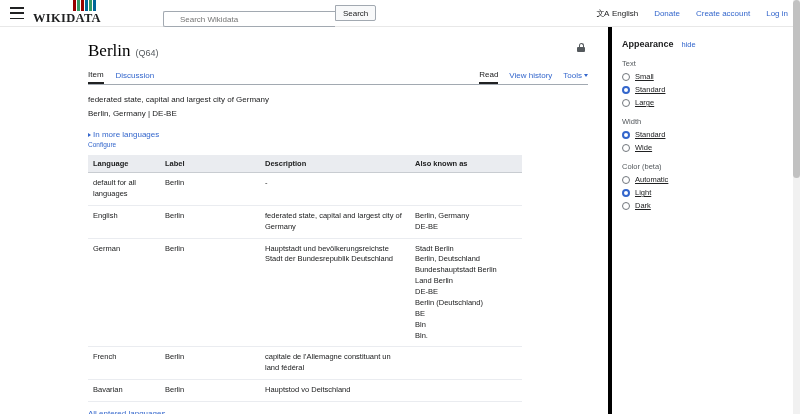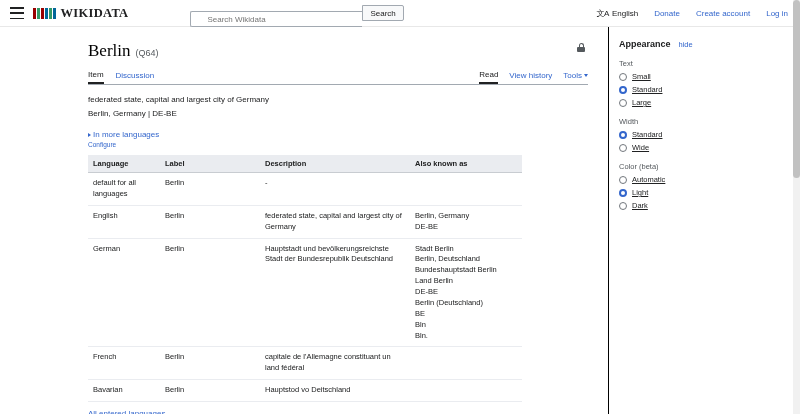--- a/index.html
+++ b/index.html
@@ -21,21 +21,21 @@
     align-items: center;
     padding: 0 10px;
     background: #fff;
   }
   .hamburger {
     width: 14px; height: 12px;
     display: flex; flex-direction: column; justify-content: space-between;
     margin-right: 9px; cursor: pointer;
   }
   .hamburger span { display: block; height: 1.5px; background: #202122; width: 100%; }
-  .logo-wrap { display: flex; align-items: center; }
+  .logo-wrap { display: flex; align-items: flex-end; flex-direction: column; }
   .logo-bars { display: flex; align-items: center; gap: 1.5px; margin-right: 5px; }
   .logo-bars i { display: block; width: 2.5px; height: 11px; }
   .logo-bars i.r { background: #900; }
   .logo-bars i.b { background: #006699; }
   .logo-bars i.k { background: #339966; }
   .logo-text {
     font-size: 12.5px; font-weight: bold; letter-spacing: 0.3px;
     color: #202122; font-family: "Liberation Serif", serif;
   }
   .search-box {
@@ -91,21 +91,21 @@
   
   .body-area { display: flex; height: 387px; }
   .content {
     width: 608px;
     padding: 14px 20px 0 88px;
     position: relative;
     overflow: hidden;
   }
   .sidebar-right {
     width: 172px;
-    border-left: 1px solid #000000;
+    border-left: 4px solid #000000;
     padding: 12px 10px 9px 10px;
   }
 
   
   .title-row { display: flex; align-items: baseline; }
   h1.title {
     font-family: "Liberation Serif", serif;
     font-size: 17px;
     font-weight: normal;
     margin: 0;

